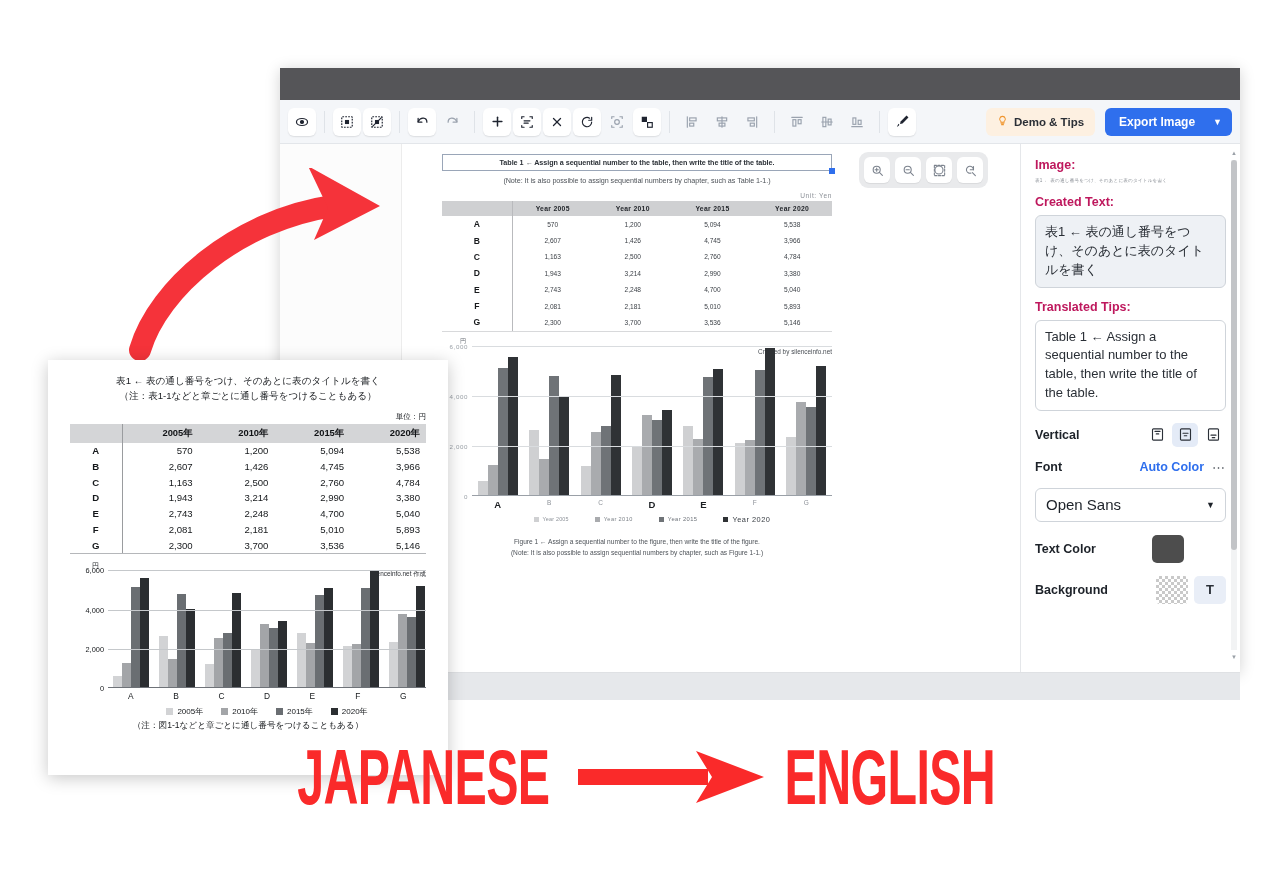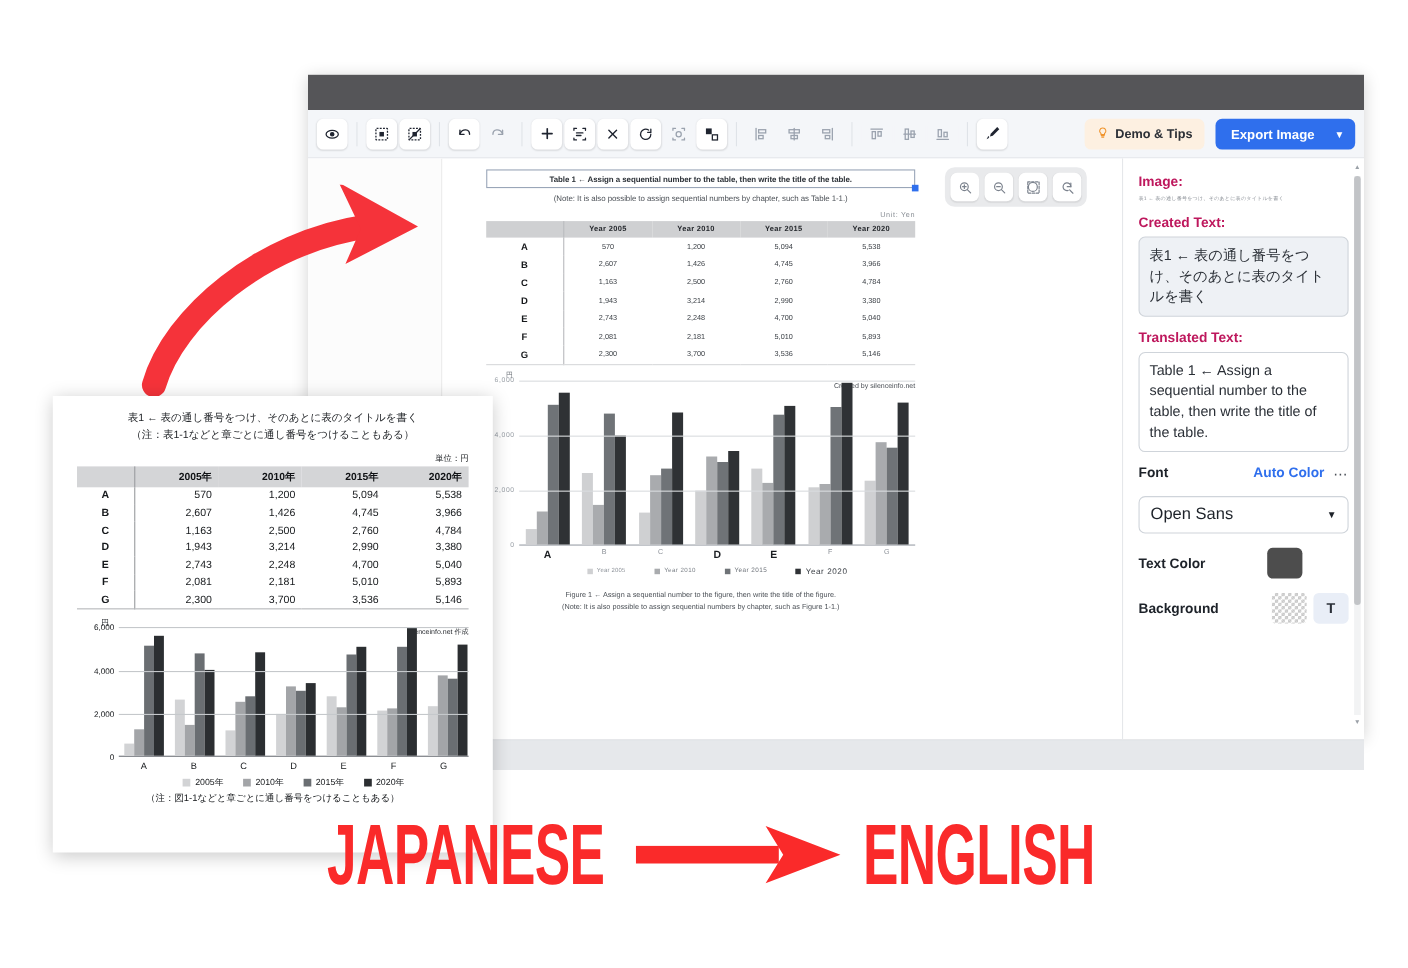--- a/index.html
+++ b/index.html
@@ -597,24 +597,50 @@
       </div>
     </div>
 
     <div class="side-panel">
       <div class="sp-label">Image:</div>
       <div class="sp-thumb">表1 ← 表の通し番号をつけ、そのあとに表のタイトルを書く</div>
 
       <div class="sp-label">Created Text:</div>
       <div class="sp-textbox filled">表1 ← 表の通し番号をつけ、そのあとに表のタイトルを書く</div>
 
-      <div class="sp-label">Translated Text:</div>
+      <div class="sp-label">Translated Tips:</div>
       <div class="sp-textbox">Table 1 ← Assign a sequential number to the table, then write the title of the table.</div>
 
 
+      <div class="sp-row">
+        <div class="sp-rowlabel">Vertical</div>
+        <div class="seg">
+          <div class="seg-btn">
+            <svg width="15" height="15" viewBox="0 0 24 24" fill="none" stroke="currentColor" stroke-width="1.8" stroke-linecap="round">
+                <rect x="4" y="3" width="16" height="18" rx="1.5"></rect>
+                <line x1="8" y1="7" x2="16" y2="7"></line>
+                <line x1="10" y1="11" x2="14" y2="11"></line>
+              </svg>
+          </div>
+          <div class="seg-btn active">
+            <svg width="15" height="15" viewBox="0 0 24 24" fill="none" stroke="currentColor" stroke-width="1.8" stroke-linecap="round">
+                <rect x="4" y="3" width="16" height="18" rx="1.5"></rect>
+                <line x1="8" y1="10" x2="16" y2="10"></line>
+                <line x1="10" y1="14" x2="14" y2="14"></line>
+              </svg>
+          </div>
+          <div class="seg-btn">
+            <svg width="15" height="15" viewBox="0 0 24 24" fill="none" stroke="currentColor" stroke-width="1.8" stroke-linecap="round">
+                <rect x="4" y="3" width="16" height="18" rx="1.5"></rect>
+                <line x1="8" y1="13" x2="16" y2="13"></line>
+                <line x1="10" y1="17" x2="14" y2="17"></line>
+              </svg>
+          </div>
+        </div>
+      </div>
 
       <div class="sp-row">
         <div class="sp-rowlabel">Font</div>
         <div class="auto-detect">Auto Color</div>
         <div class="dots">⋯</div>
       </div>
 
       <div class="sp-select">
         <span>Open Sans</span>
         <span style="font-size:9px;">▼</span>

